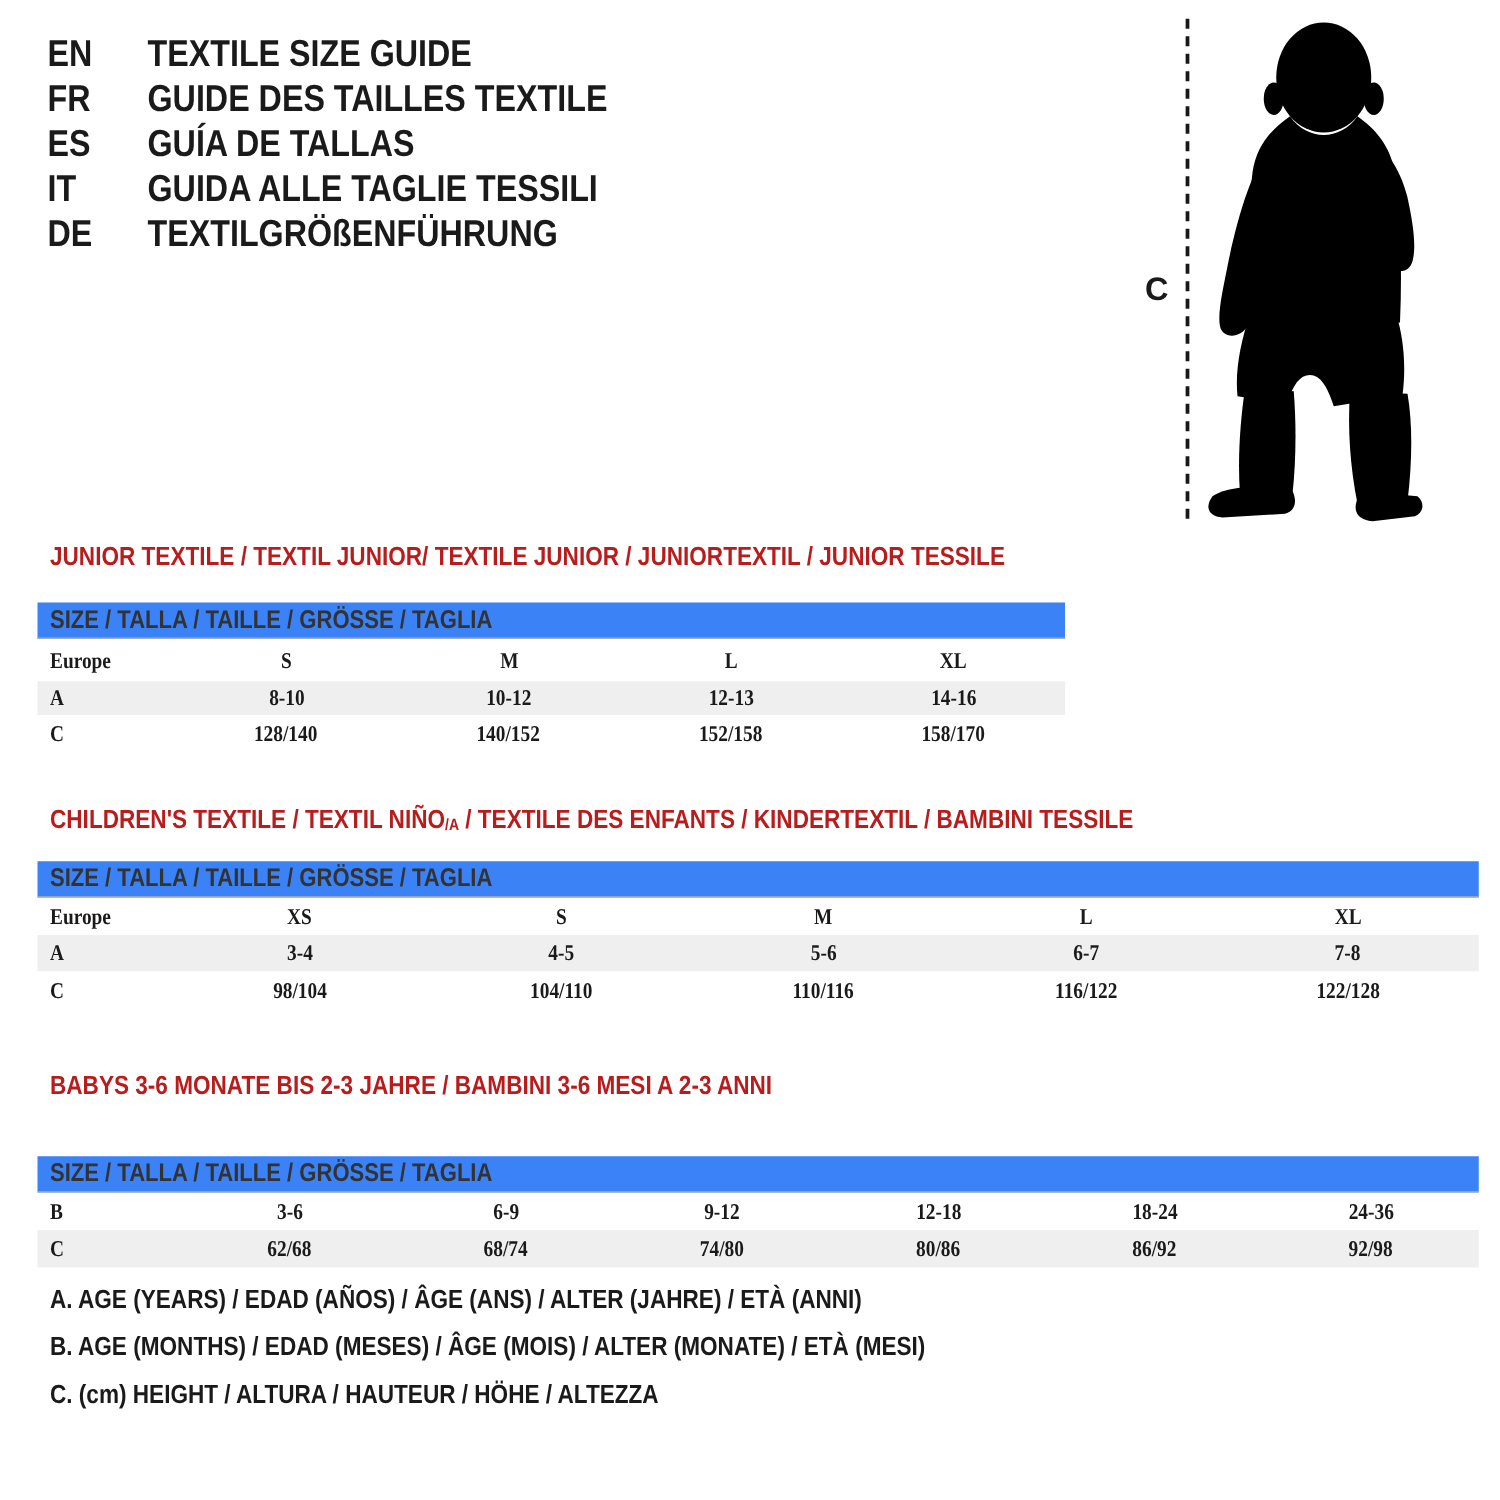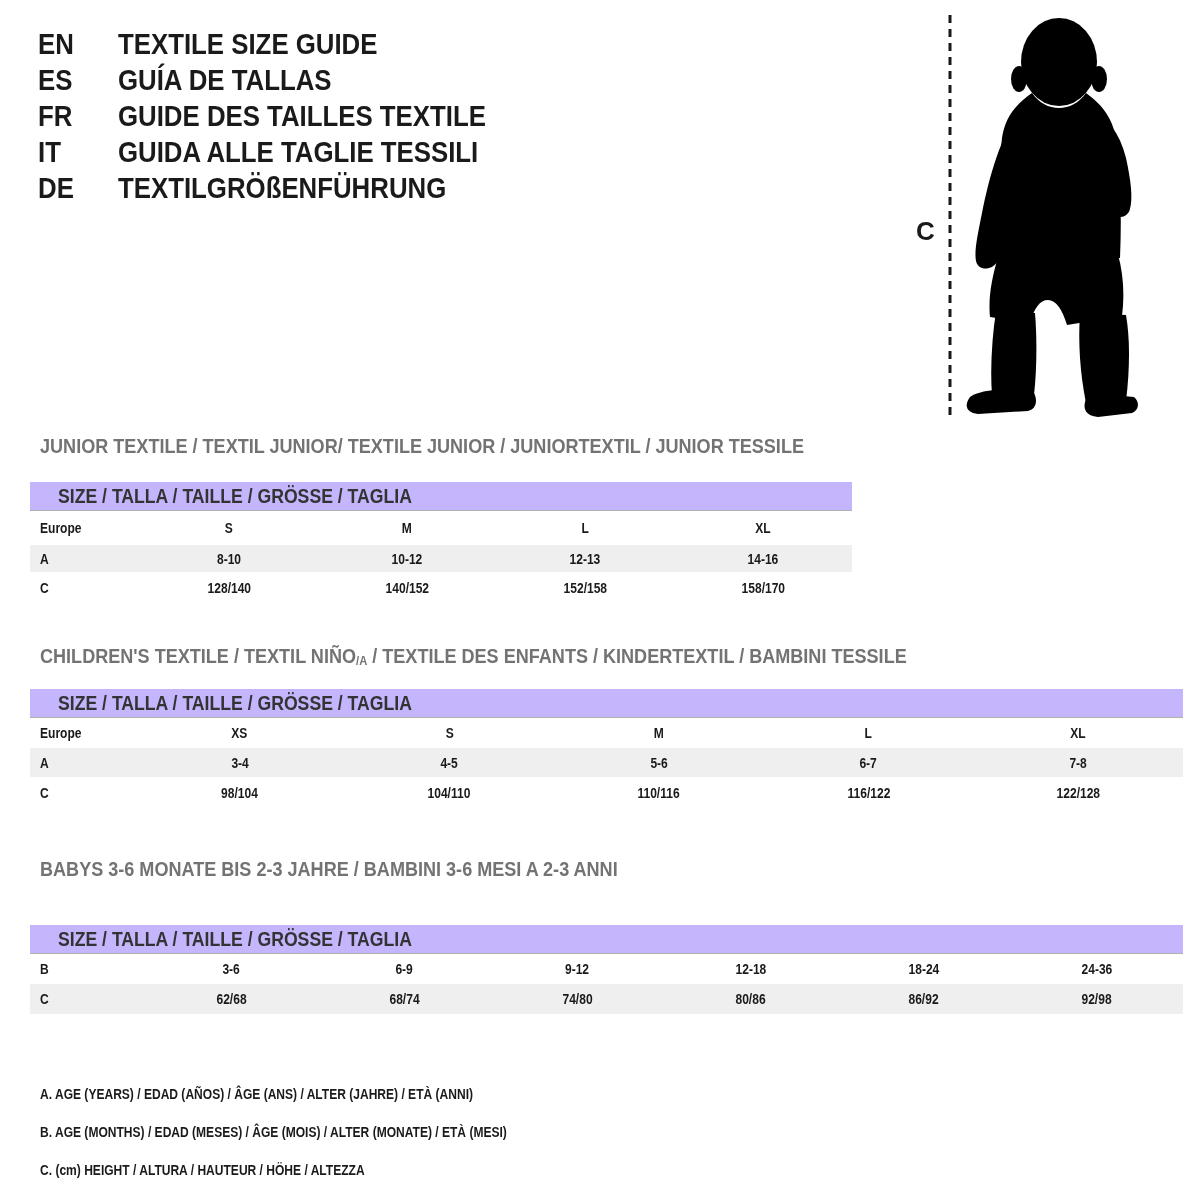--- a/index.html
+++ b/index.html
@@ -13,52 +13,52 @@
   .cd{display:inline-block;transform:scaleX(0.86);transform-origin:0 50%;}
   .cc{transform-origin:50% 50%;}
   
   .langs{left:38px;top:26px;font-size:30px;}
   .lang-row{display:flex;height:36px;align-items:center;}
   .lang-code{width:80px;}
   
   .fig-svg{position:absolute;left:940px;top:12px;width:210px;height:410px;}
   .c-label{left:916px;top:216px;font-size:26px;}
   
-  .sec-title{font-size:21px;color:#737373;}
+  .sec-title{font-size:21px;color:#b91c1c;}
   .title-sub{font-size:13px;vertical-align:-2px;}
   
   .tbl{position:absolute;left:30px;}
-  .size-bar{background:#c4b5fd;height:28px;line-height:28px;padding-left:28px;
+  .size-bar{background:#3b82f6;height:28px;line-height:28px;padding-left:10px;
     font-size:20.5px;color:#333;border-bottom:1px solid #b0b0b0;}
-  .trow{display:grid;align-items:center;font-size:14px;}
+  .trow{display:grid;align-items:center;font-size:18px;font-family:Liberation Serif, serif;}
   .trow > div{text-align:center;}
   .trow > div:first-child{text-align:left;padding-left:10px;}
   .alt{background:#efefef;}
   .junior-grid{grid-template-columns:110px repeat(4,1fr);}
   .children-grid{grid-template-columns:105px repeat(5,1fr);}
   .babies-grid{grid-template-columns:115px repeat(6,1fr);}
   
-  .legend{left:40px;top:1075px;font-size:14px;}
+  .legend{left:40px;top:1021px;font-size:21px;}
   .legend-line{height:38px;display:flex;align-items:center;}
 </style>
 </head>
 <body>
 
 <div class="abs langs">
   <div class="lang-row">
     <span class="lang-code"><span class="cd">EN</span></span>
     <span class="cd">TEXTILE SIZE GUIDE</span>
   </div>
   <div class="lang-row">
+    <span class="lang-code"><span class="cd">FR</span></span>
+    <span class="cd">GUIDE DES TAILLES TEXTILE</span>
+  </div>
+  <div class="lang-row">
     <span class="lang-code"><span class="cd">ES</span></span>
     <span class="cd">GUÍA DE TALLAS</span>
-  </div>
-  <div class="lang-row">
-    <span class="lang-code"><span class="cd">FR</span></span>
-    <span class="cd">GUIDE DES TAILLES TEXTILE</span>
   </div>
   <div class="lang-row">
     <span class="lang-code"><span class="cd">IT</span></span>
     <span class="cd">GUIDA ALLE TAGLIE TESSILI</span>
   </div>
   <div class="lang-row">
     <span class="lang-code"><span class="cd">DE</span></span>
     <span class="cd">TEXTILGRÖßENFÜHRUNG</span>
   </div>
 </div>

